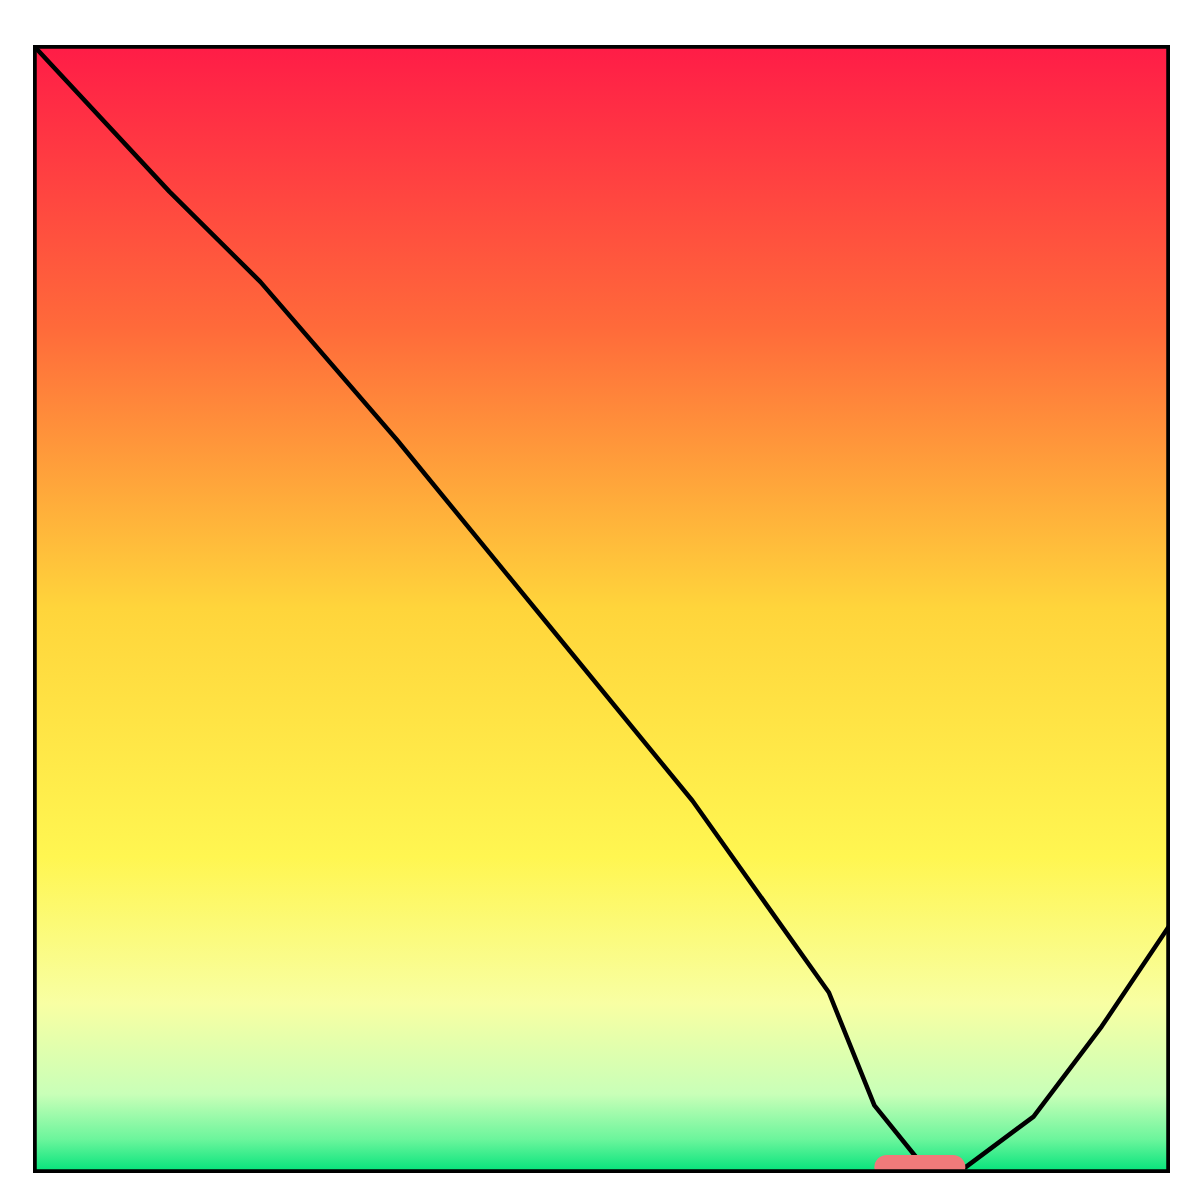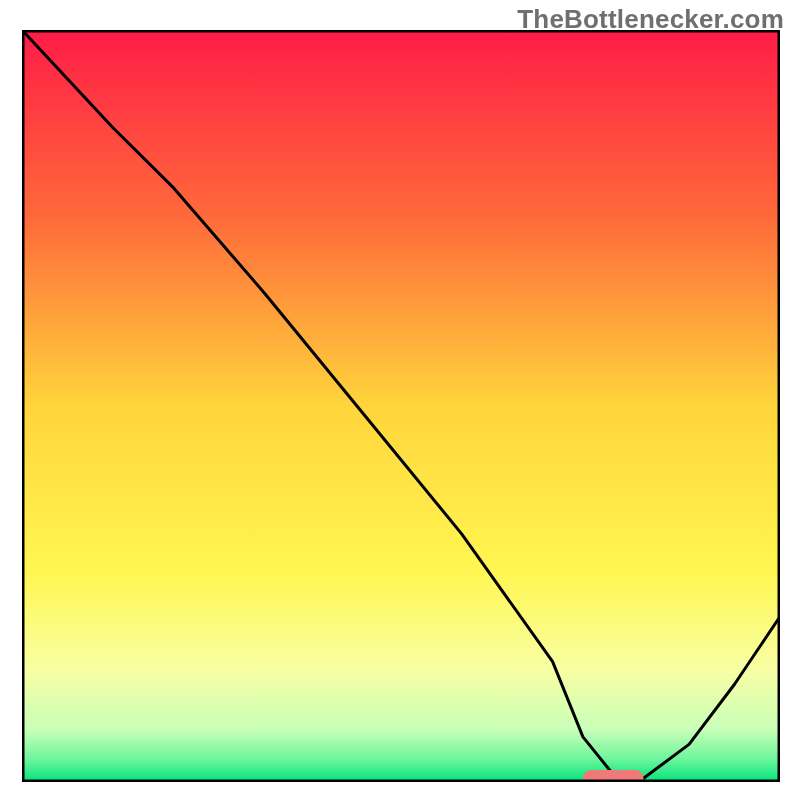--- a/index.html
+++ b/index.html
@@ -33,21 +33,20 @@
     height: 752px;
   }
   svg {
     display: block;
   }
 </style>
 </head>
 <body>
 
 <div class="chart-wrap">
-  <div class="watermark">TheBottlenecker.com</div>
   <div class="plot-area">
     <svg id="chart-svg" width="758" height="752" viewBox="0 0 758 752" preserveAspectRatio="none">
         <defs>
           <linearGradient id="bg-grad" x1="0" y1="0" x2="0" y2="1">
             <stop offset="0%" stop-color="#ff1c47"></stop>
             <stop offset="25%" stop-color="#ff6a3a"></stop>
             <stop offset="50%" stop-color="#ffd53b"></stop>
             <stop offset="72%" stop-color="#fff651"></stop>
             <stop offset="85%" stop-color="#f8ffa3"></stop>
             <stop offset="93%" stop-color="#c9ffb8"></stop>

